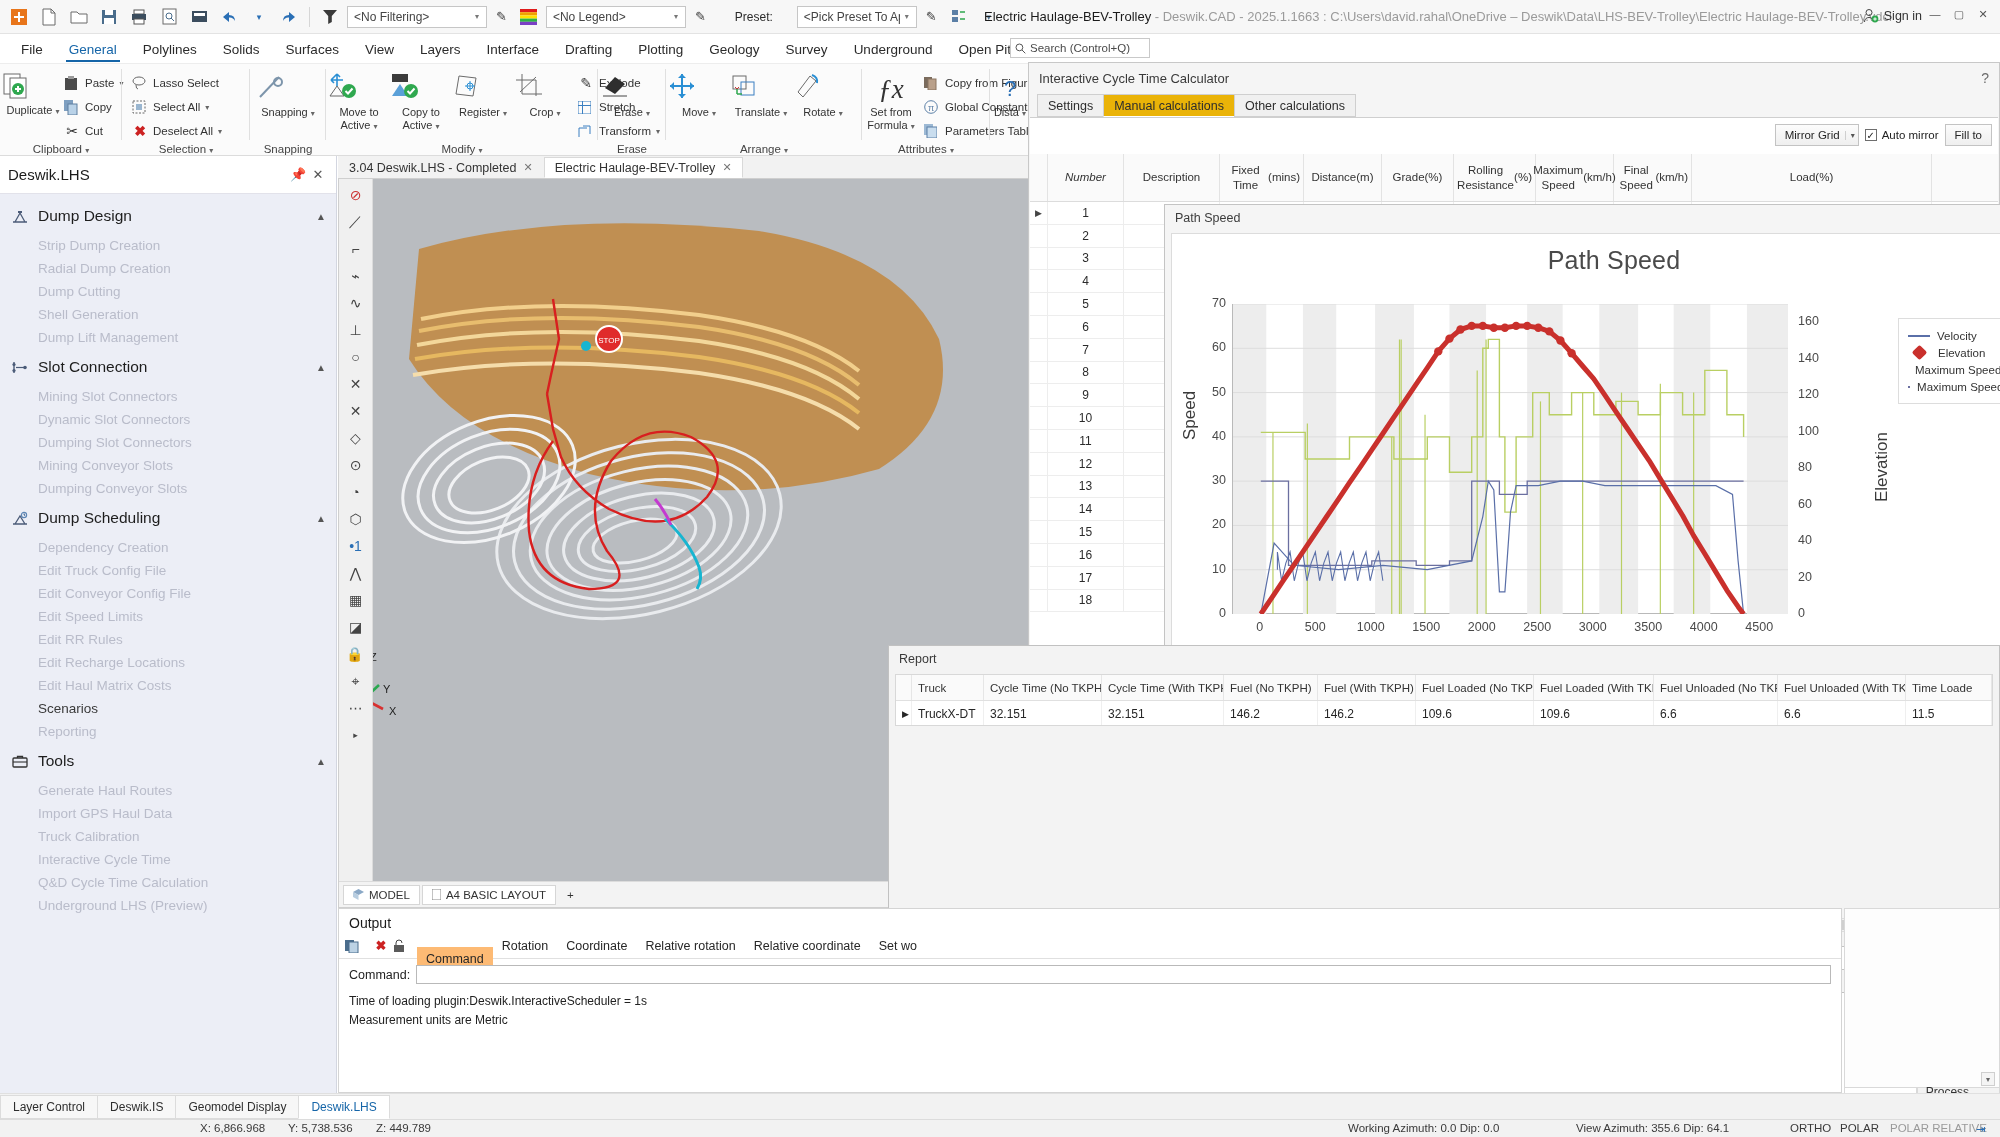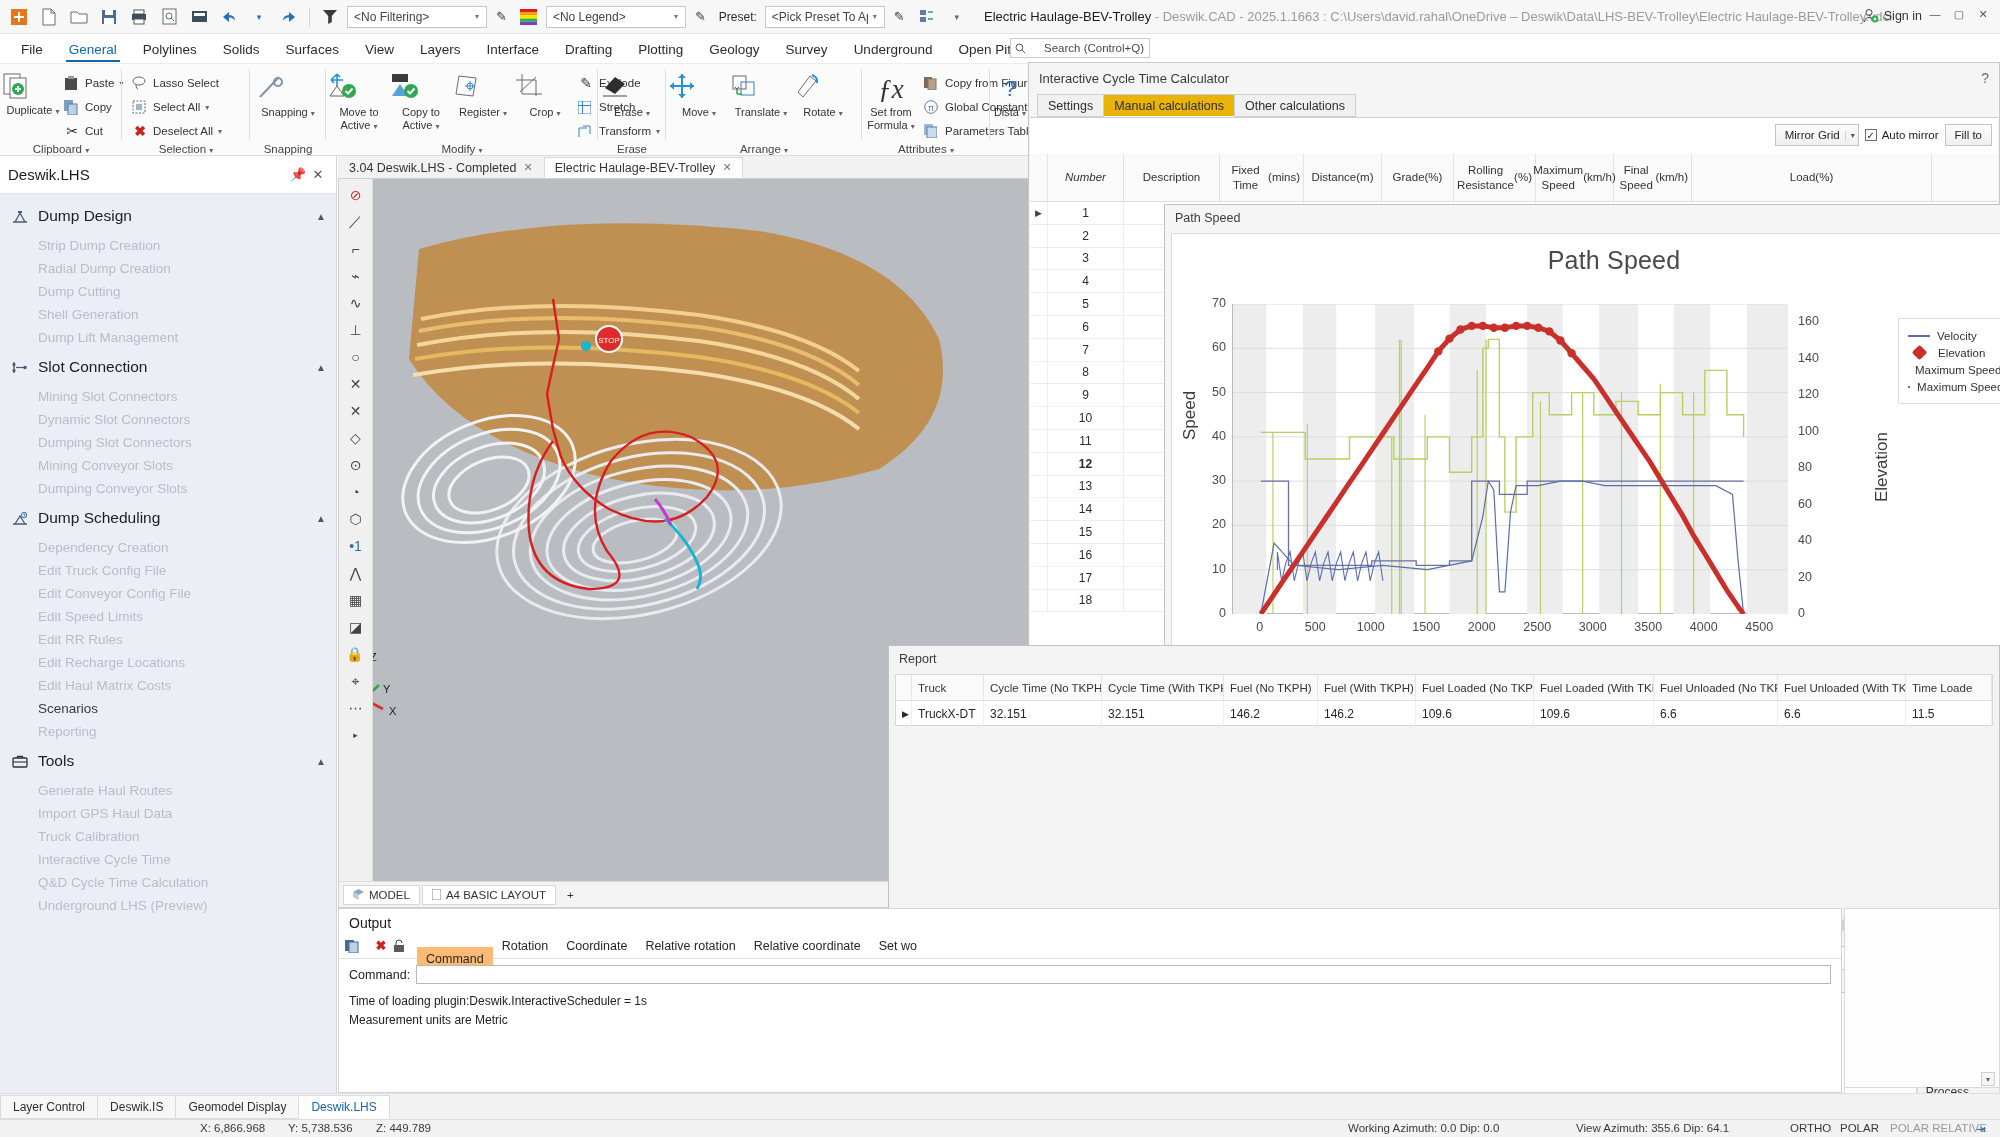--- a/index.html
+++ b/index.html
@@ -56,21 +56,21 @@
     padding:3px 13px 6px; font-size:13.5px; color:#2b2b2b; white-space:nowrap;
     position:relative;
   }
   .rtab.active { color:#1565a8; font-weight:normal; }
   .rtab.active:after {
     content:''; position:absolute; left:10px; right:10px; bottom:1px; height:2px; background:#1565a8;
   }
   #searchbox {
     position:absolute; left:1010px; top:38px; width:140px; height:20px;
     border:1px solid #c9c9c9; background:#fff; display:flex; align-items:center;
-    padding-left:4px; gap:18px; font-size:11.5px; color:#4a4a4a;
+    padding-left:4px; gap:4px; font-size:11.5px; color:#4a4a4a;
   }
 
   
   #ribbon {
     position:absolute; left:0; top:64px; width:2000px; height:92px;
     background:#fbfbfb; border-bottom:1px solid #dcdcdc;
   }
   .grp { position:absolute; top:0; height:92px; }
   .grp .gl {
     position:absolute; bottom:1px; width:100%; text-align:center; font-size:11.5px; color:#444;
@@ -348,21 +348,21 @@
         <rect x="0" y="6.4" width="17" height="3.2" fill="#ffe100"></rect>
         <rect x="0" y="9.6" width="17" height="3.2" fill="#2fb344"></rect>
         <rect x="0" y="12.8" width="17" height="3.2" fill="#7a3fc4"></rect>
       </svg>
   </div>
   <div class="qat-combo" style="width:140px">
     <span class="cap">&lt;No Legend&gt;</span>
     <span class="arr">▾</span>
   </div>
   <span class="pencil">✎</span>
-  <span style="font-size:12px;color:#2b2b2b;margin:0 4px">Preset:</span>
+  <span style="font-size:12px;color:#2b2b2b;margin:0 20px">Preset:</span>
   <div class="qat-combo" style="width:120px">
     <span class="cap">&lt;Pick Preset To Appl...</span>
     <span class="arr">▾</span>
   </div>
   <span class="pencil">✎</span>
   <div class="qat-ico">
     <svg width="15" height="15" viewBox="0 0 15 15">
         <rect x="1" y="1" width="6" height="5" fill="#5b7fa6"></rect>
         <rect x="1" y="8" width="6" height="5" fill="#5b7fa6"></rect>
         <path d="M9 3h5M9 10h5" stroke="#2fa84f" stroke-width="1.5"></path>
@@ -1071,21 +1071,21 @@
             <div class="gc" style="width: 84px; flex: 0 0 84px;"></div>
             <div class="gc" style="width: 78px; flex: 0 0 78px;"></div>
             <div class="gc" style="width: 72px; flex: 0 0 72px;"></div>
             <div class="gc" style="width: 82px; flex: 0 0 82px;"></div>
             <div class="gc" style="width: 78px; flex: 0 0 78px;"></div>
             <div class="gc" style="width: 78px; flex: 0 0 78px;"></div>
             <div class="gc" style="width: 240px; flex: 0 0 240px;"></div>
           </div>
           <div class="grow">
             <div class="gc" style="width: 18px; flex: 0 0 18px; font-size: 9px; color: rgb(68, 68, 68);"></div>
-            <div class="gc" style="width: 76px; flex: 0 0 76px; font-weight: bold;">12</div>
+            <div class="gc" style="width: 76px; flex: 0 0 76px;">12</div>
             <div class="gc" style="width: 96px; flex: 0 0 96px;"></div>
             <div class="gc" style="width: 84px; flex: 0 0 84px;"></div>
             <div class="gc" style="width: 78px; flex: 0 0 78px;"></div>
             <div class="gc" style="width: 72px; flex: 0 0 72px;"></div>
             <div class="gc" style="width: 82px; flex: 0 0 82px;"></div>
             <div class="gc" style="width: 78px; flex: 0 0 78px;"></div>
             <div class="gc" style="width: 78px; flex: 0 0 78px;"></div>
             <div class="gc" style="width: 240px; flex: 0 0 240px;"></div>
           </div>
           <div class="grow">

